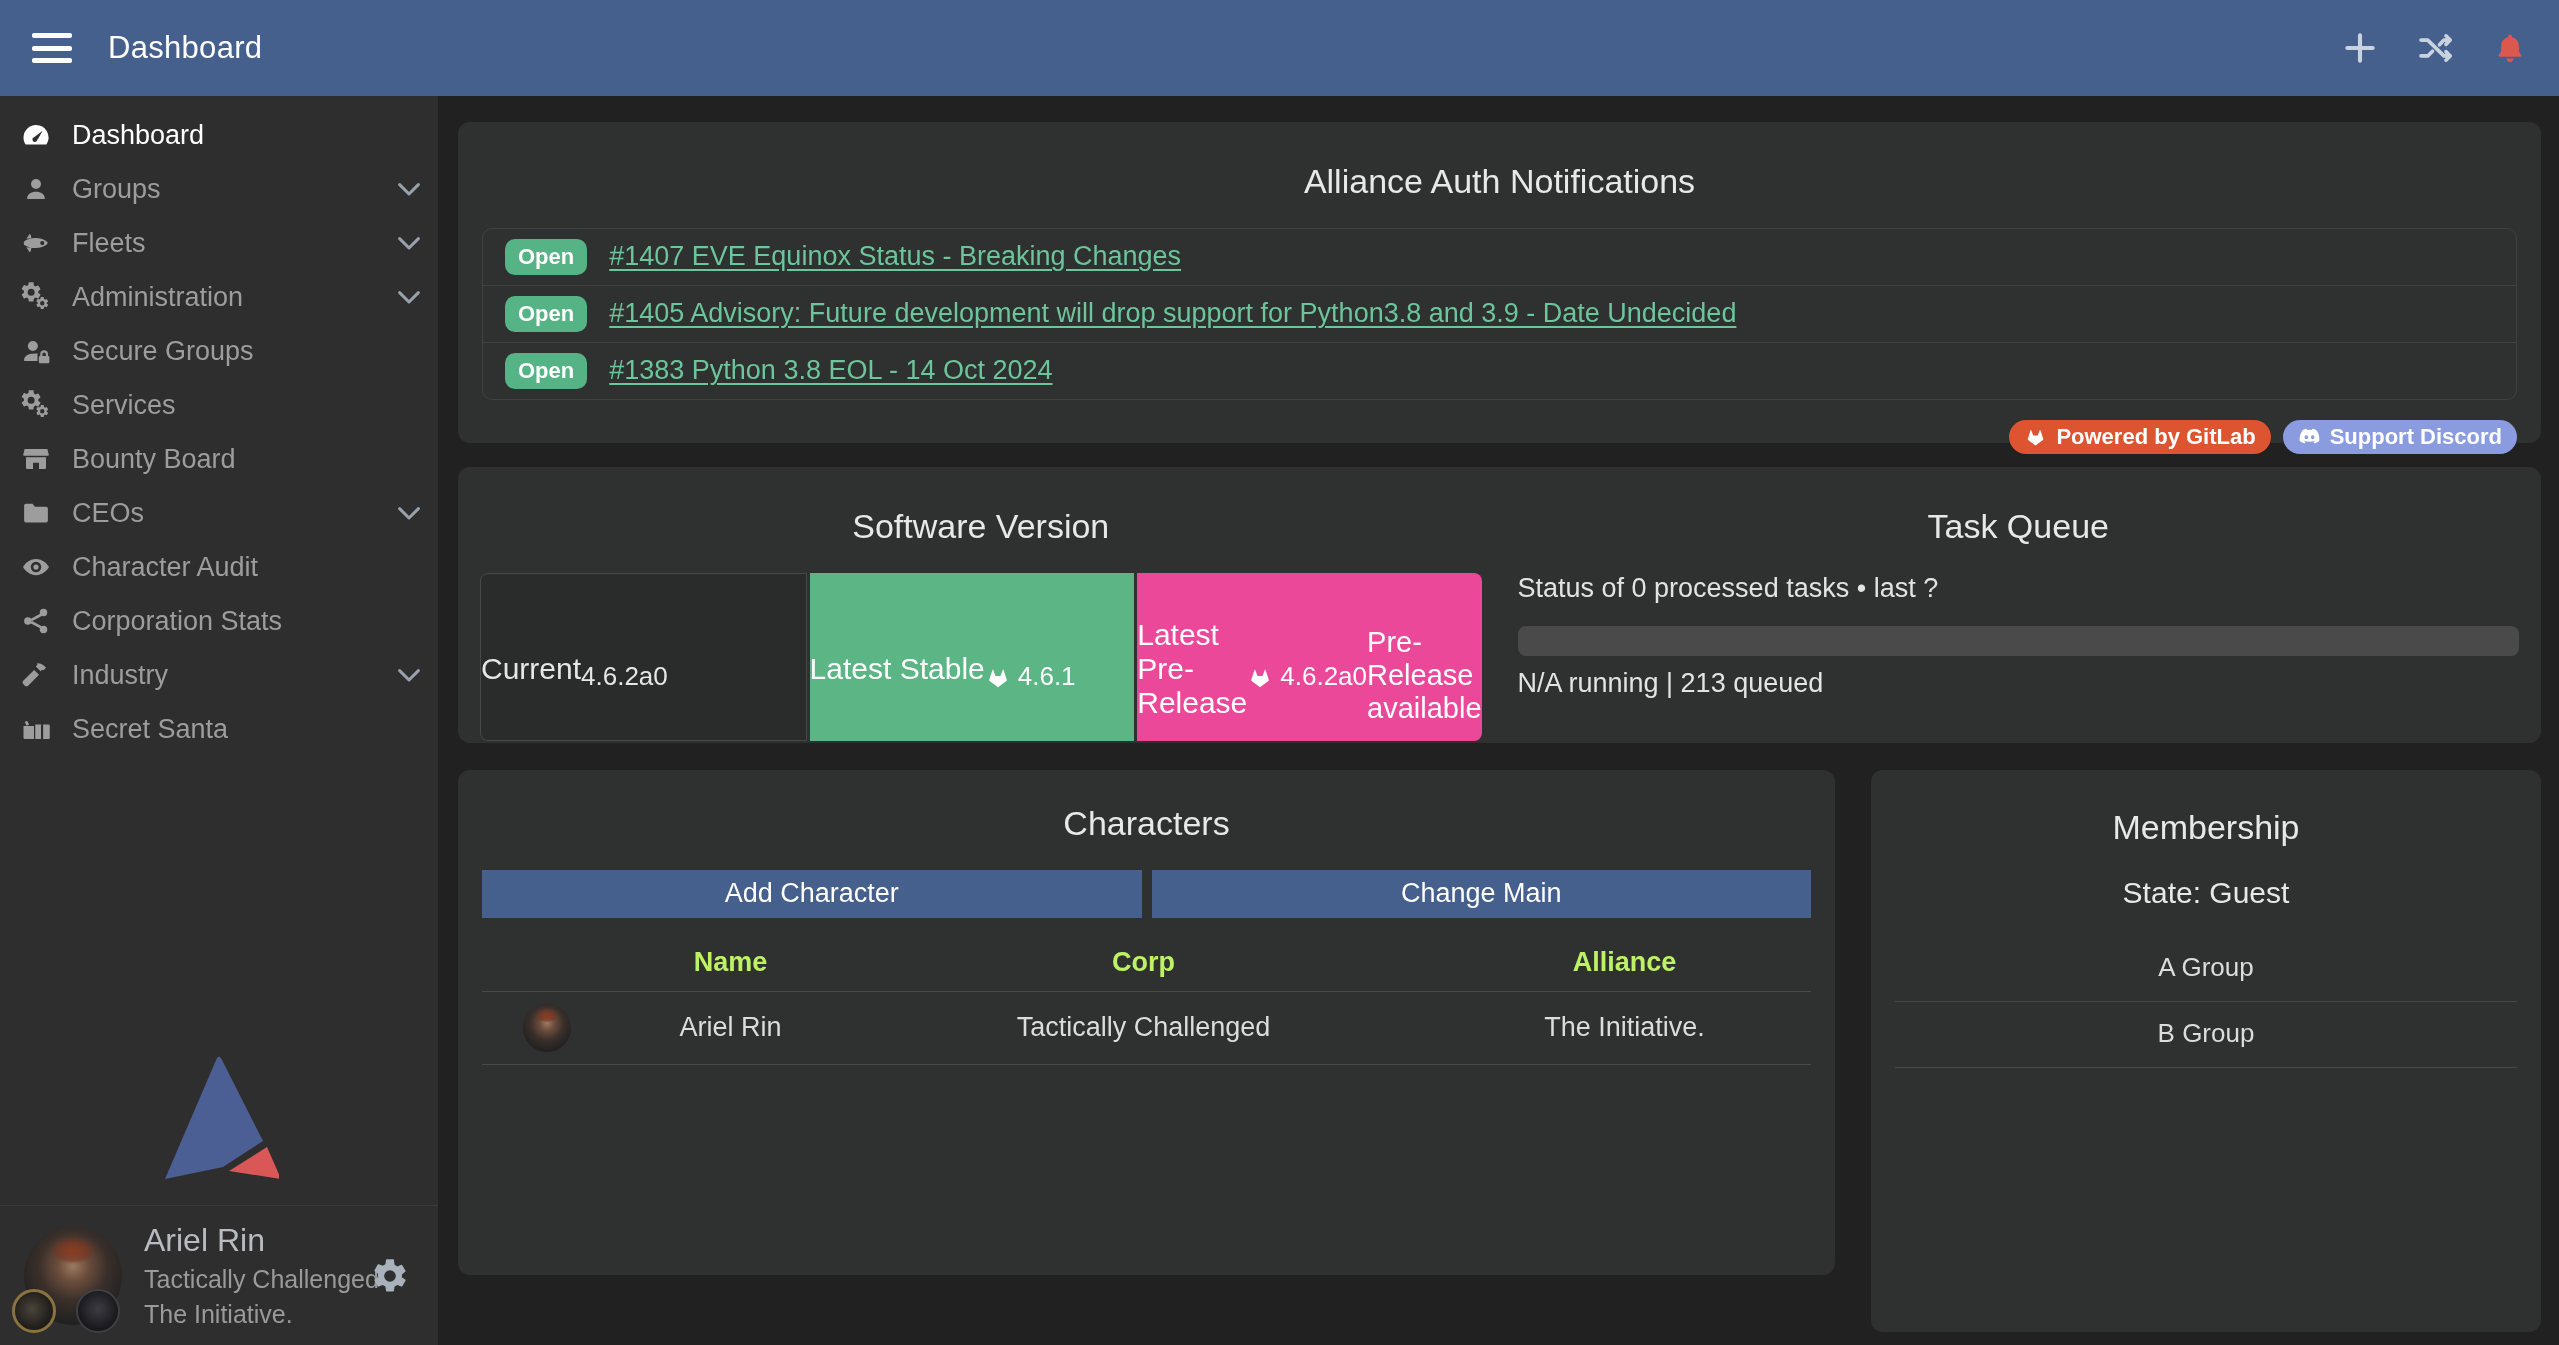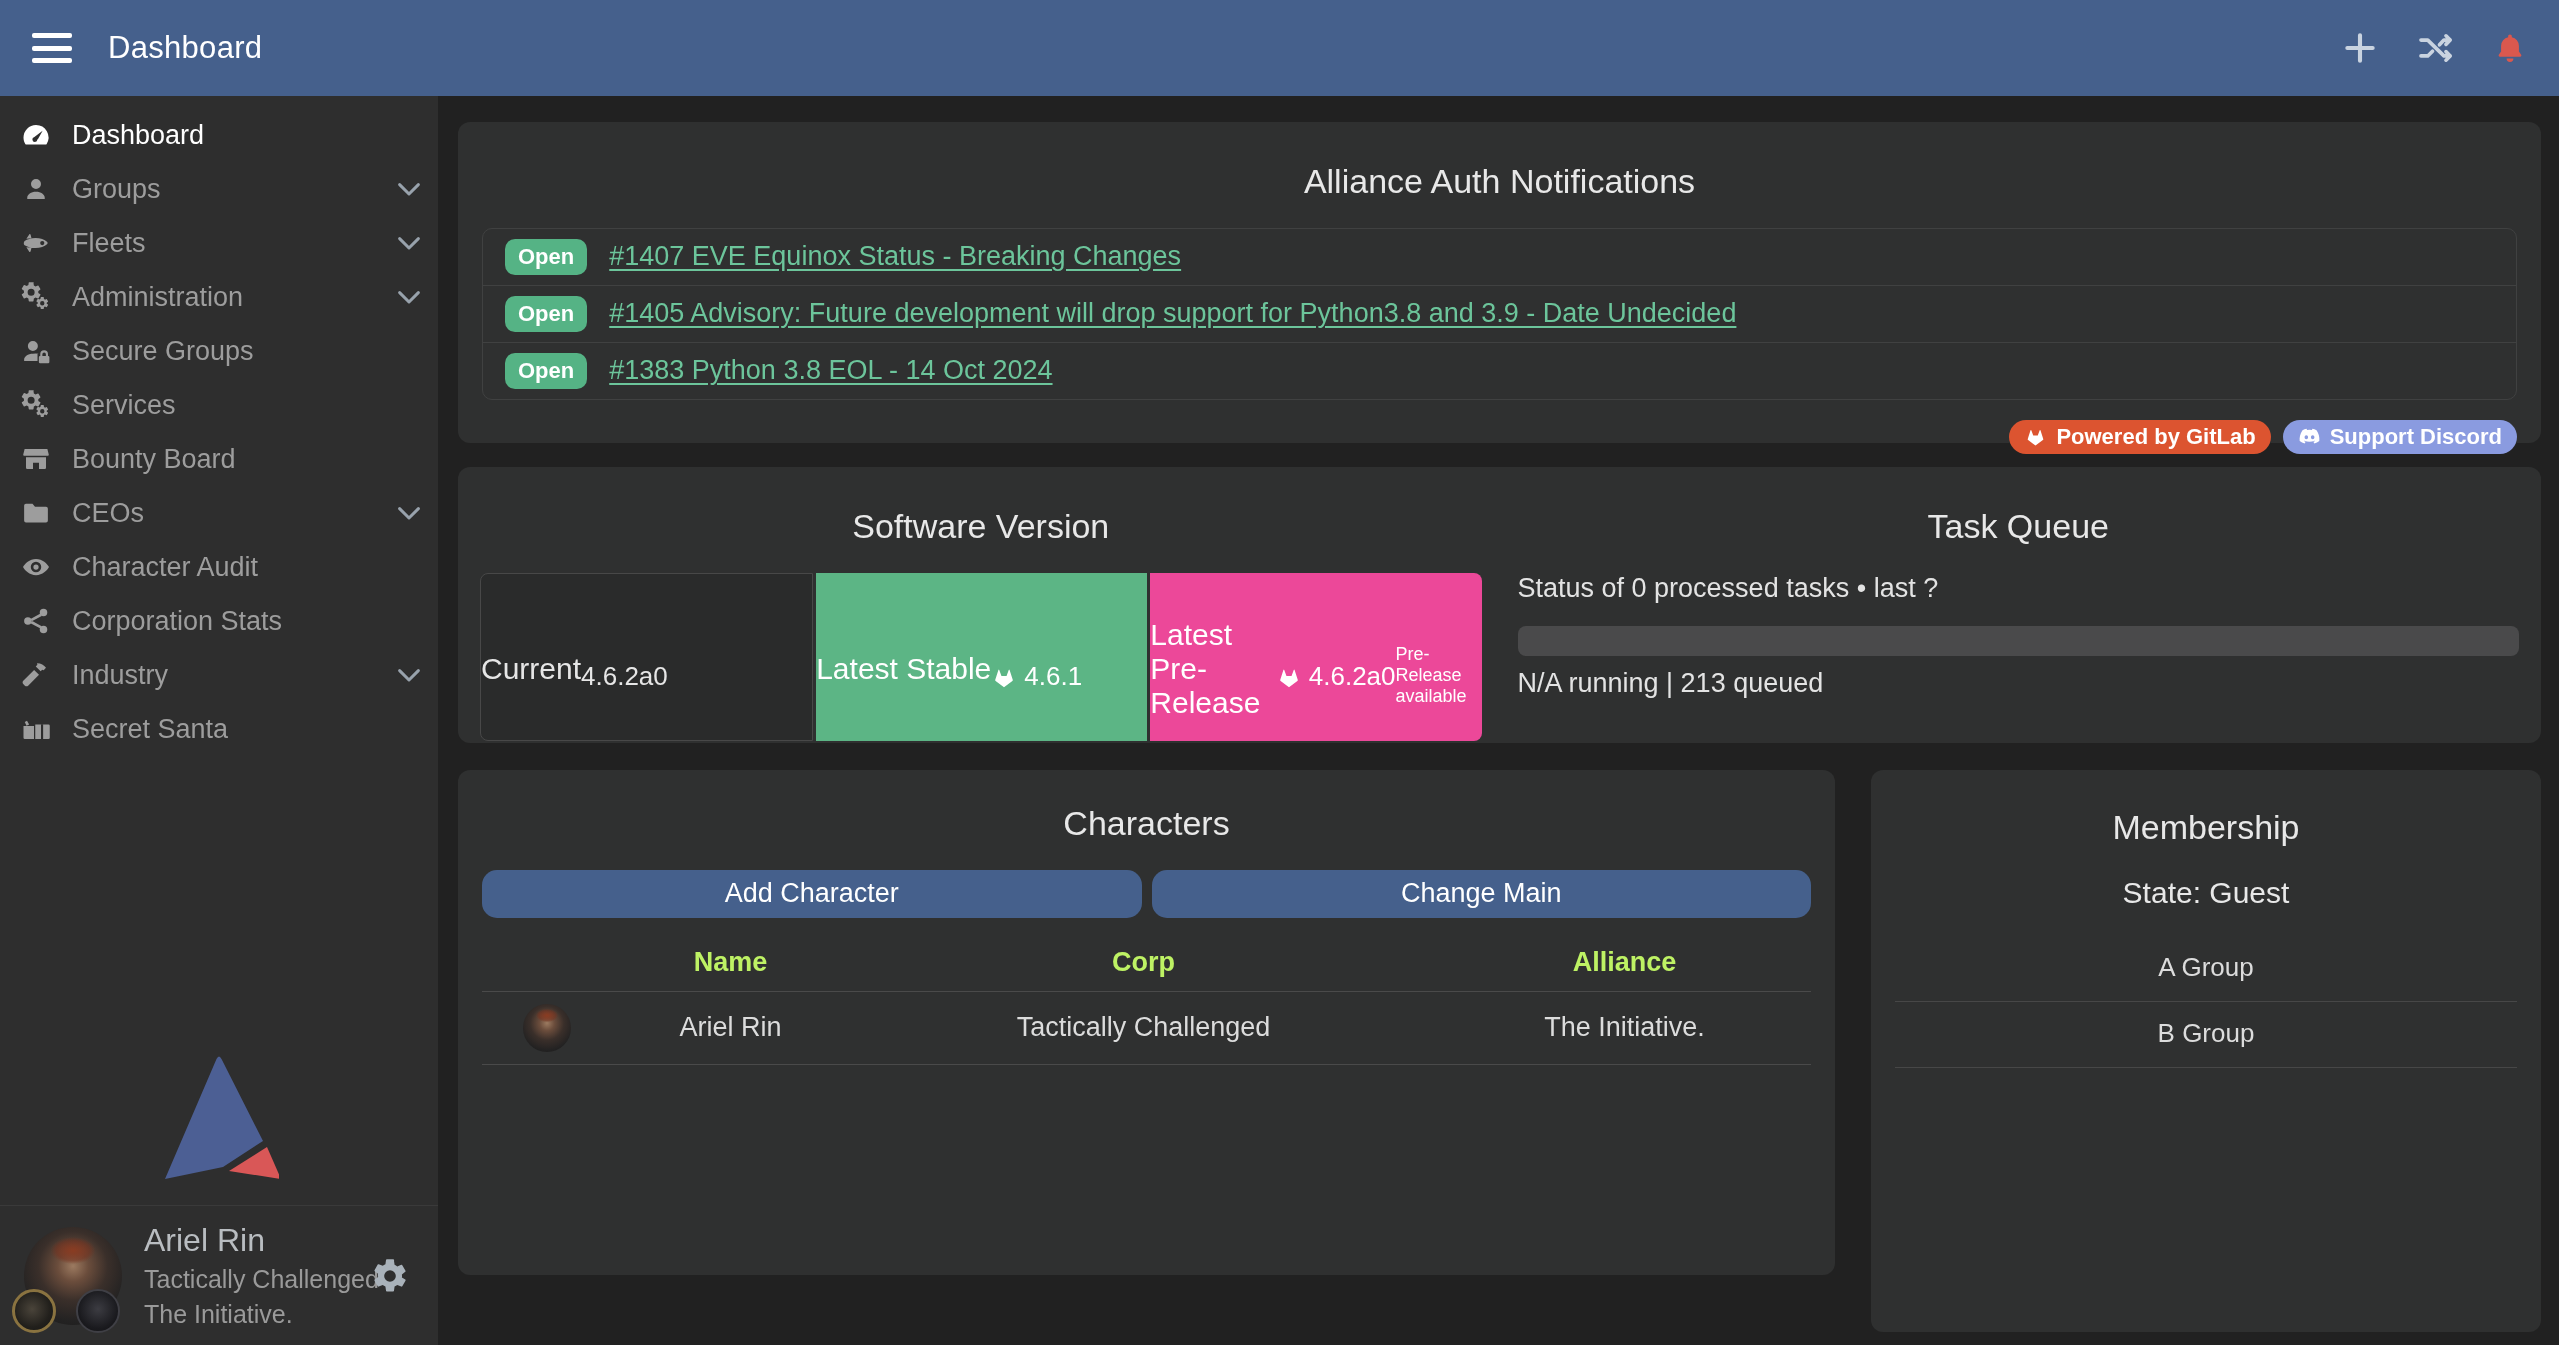--- a/index.html
+++ b/index.html
@@ -68,30 +68,30 @@
   #panel-admin { height:276px; margin-top:24px; display:flex; padding:26px 22px; gap:36px; }
   .admin-col { flex:1; min-width:0; }
   .sv-strip { display:flex; gap:3px; margin-top:20px; height:168px; }
   .sv-box { flex:1; display:flex; align-items:center; padding-top:24px; box-sizing:border-box; }
   .sv-current { background:#2a2b2b; border:1px solid #484848; border-radius:8px 0 0 8px; color:#e6e6e6; }
   .sv-stable  { background:#5cb585; color:#fff; }
   .sv-pre     { background:#ec4899; color:#fff; border-radius:0 8px 8px 0; }
   .sv-label { font-size:30px; }
   .sv-version { margin-top:16px; font-size:26px; display:flex; align-items:center; gap:7px; }
   .sv-version svg { width:26px; height:26px; }
-  .sv-note { margin-top:14px; font-size:18px; }
+  .sv-note { margin-top:14px; font-size:29px; }
   .tq-status { margin-top:28px; font-size:27px; color:#e3e3e3; }
   .tq-bar { margin-top:22px; height:30px; background:#4a4a4b; border-radius:8px; }
   .tq-queue { margin-top:12px; font-size:27px; color:#e3e3e3; }
 
   
   .row3 { display:flex; gap:36px; margin-top:27px; }
   #panel-characters { width:1377px; height:505px; padding:20px 24px; flex:none; }
   .char-buttons { display:flex; gap:10px; margin-top:28px; }
-  .btn-primary { flex:1; height:48px; background:#45608c; border:none; border-radius:15px;
+  .btn-primary { flex:1; height:48px; background:#45608c; border:none; border-radius:0;
                  color:#fff; font-size:27px; font-family:inherit; cursor:pointer; }
   .char-table { width:100%; margin-top:14px; border-collapse:collapse; }
   .char-table th { font-size:27px; color:#bef264; font-weight:700; text-align:center;
                    padding:15px 0 13px; border-bottom:1px solid #4a4a4a; }
   .char-table td { font-size:27px; color:#dcdcdc; text-align:center;
                    padding:12px 0; border-bottom:1px solid #4a4a4a; }
   .col-avatar { width:130px; }
   .char-avatar { width:48px; height:48px; border-radius:50%; margin:0 auto;
                  background:
                    radial-gradient(ellipse 15px 9px at 50% 24%, #8a3c22 0%, rgba(120,50,30,.55) 55%, rgba(0,0,0,0) 75%),

